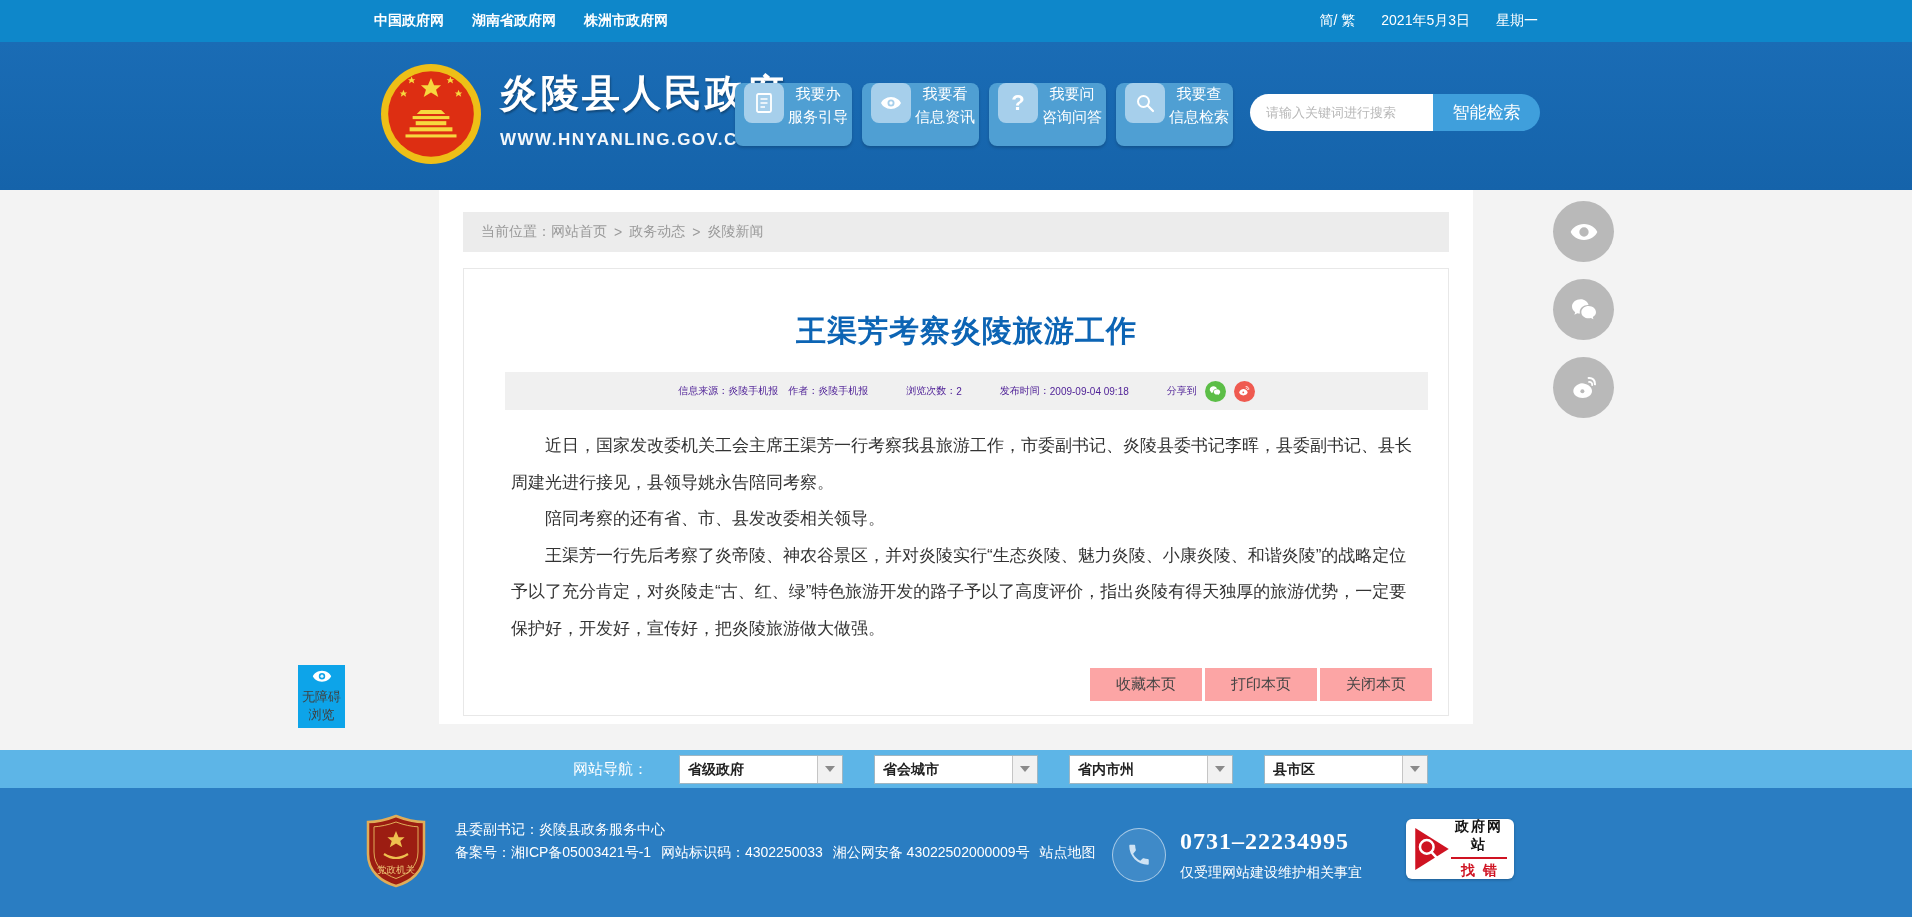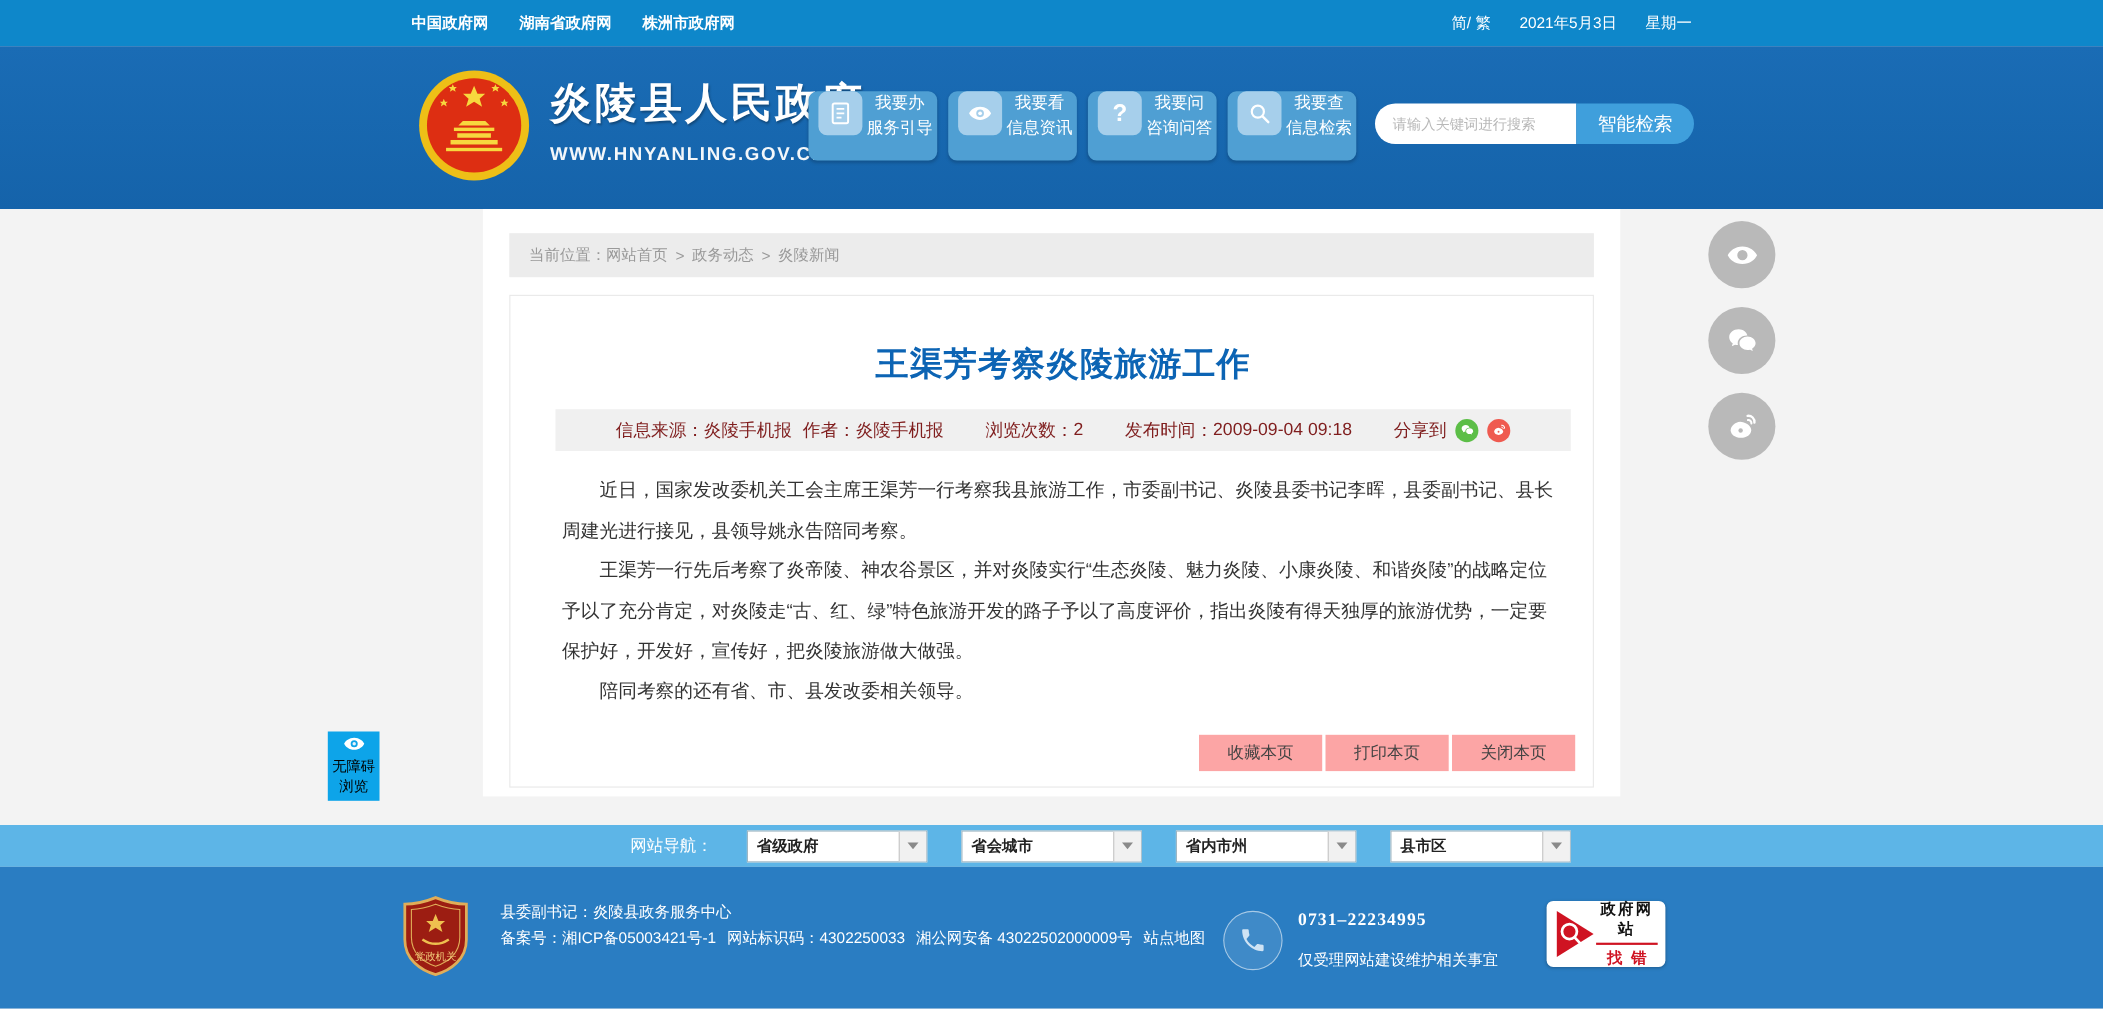--- a/index.html
+++ b/index.html
@@ -29,59 +29,59 @@
   .search button { width:107px; height:37px; border:none; background:#3f9fdc; color:#fff; font-size:17px; border-radius:0 19px 19px 0; cursor:pointer; font-family:inherit; }
 
   
   .main { height:560px; position:relative; }
   .column { position:absolute; left:439px; top:0; width:1034px; height:534px; background:#fff; }
   .breadcrumb { margin:22px 24px 0; height:40px; background:#ececec; display:flex; align-items:center; padding-left:18px; font-size:14px; color:#999; }
   .breadcrumb a { color:#999; text-decoration:none; cursor:pointer; }
   .breadcrumb .sep { margin:0 7px; }
   .card { margin:16px 24px 0; height:448px; background:#fff; border:1px solid #e8e8e8; position:relative;padding-left:21px; }
   .card-title { margin-top:42px; text-align:center; font-size:30px; font-weight:bold; color:#0c64b4; letter-spacing:1px; }
-  .meta { margin:20px 20px 0; height:38px; background:#f0f0f0; display:flex; align-items:center; justify-content:center; font-size:16px; color:#7f1d1d; }
+  .meta { margin:20px 20px 0; height:38px; background:#f0f0f0; display:flex; align-items:center; justify-content:center; font-size:10px; color:#4c1d95; }
   .meta .gap-s { margin-left:10px; }
   .meta .gap-l { margin-left:38px; }
   .share-circle { width:21px; height:21px; border-radius:50%; display:inline-flex; align-items:center; justify-content:center; margin-left:8px; cursor:pointer; }
   .share-circle svg { width:14px; height:14px; }
   .wechat-bg { background:#5cbe47; }
   .weibo-bg { background:#ef5a50; }
   .article-body { margin:18px 26px 0; font-size:17px; color:#333; line-height:2.15; }
   .article-body p { text-indent:2em; }
   .actions { position:absolute; right:16px; bottom:14px; display:flex; gap:3px; }
   .actions button { width:112px; height:33px; border:none; background:#fca5a5; color:#444; font-size:15px; cursor:pointer; font-family:inherit; }
 
   
   .floaters { position:absolute; left:1553px; top:11px; display:flex; flex-direction:column; gap:17px; }
   .float-circle { width:61px; height:61px; border-radius:50%; background:#b9b9b9; display:flex; align-items:center; justify-content:center; cursor:pointer; }
   .float-circle svg { width:32px; height:32px; }
 
   
-  .access { position:absolute; left:298px; top:475px; width:47px; height:63px; background:#0da4e9; color:#000000; text-align:center; font-size:13px; line-height:1.35; cursor:pointer; padding-top:3px; }
+  .access { position:absolute; left:298px; top:475px; width:47px; height:63px; background:#0da4e9; color:#404040; text-align:center; font-size:13px; line-height:1.35; cursor:pointer; padding-top:3px; }
   .access svg { width:22px; height:16px; display:block; margin:2px auto 2px; }
 
   
   .navstrip { height:38px; background:#5db5e7; display:flex; align-items:center; font-size:15px; }
   .navstrip-label { margin-left:573px; color:#fff; }
   .sel-wrap { position:relative; margin-left:31px; width:164px; height:29px; }
   .sel-wrap:first-of-type { margin-left:42px; }
   .sel-wrap select { width:100%; height:100%; border:1px solid #9fb6c2; background:#fff; font-size:14px; color:#222; padding-left:8px; appearance:none; -webkit-appearance:none; font-family:inherit; cursor:pointer; font-weight:bold; }
   .sel-arrow { position:absolute; right:1px; top:1px; bottom:1px; width:25px; background:#f1f1f1; border-left:1px solid #c5c5c5; display:flex; align-items:center; justify-content:center; pointer-events:none; }
   .sel-arrow::after { content:""; border-left:5px solid transparent; border-right:5px solid transparent; border-top:6px solid #8a8a8a; }
 
   
   .footer { height:129px; background:#2a7dc2; position:relative; color:#fff; }
   .shield { position:absolute; left:364px; top:26px; width:64px; height:74px; cursor:pointer; }
   .org-block { position:absolute; left:455px; top:30px; font-size:14px; line-height:23px; }
   .org-block .row3 span { margin-right:6px; }
   .org-block a { color:#fff; text-decoration:none; cursor:pointer; }
   .phone-circle { position:absolute; left:1112px; top:40px; width:54px; height:54px; border-radius:50%; border:1px solid rgba(255,255,255,.55); background:rgba(255,255,255,.10); display:flex; align-items:center; justify-content:center; }
   .phone-circle svg { width:26px; height:26px; }
-  .phone-num { position:absolute; left:1180px; top:40px; font-size:16px; font-weight:bold; font-family:"Liberation Serif","DejaVu Serif",serif; letter-spacing:1px; }
+  .phone-num { position:absolute; left:1180px; top:40px; font-size:24px; font-weight:bold; font-family:"Liberation Serif","DejaVu Serif",serif; letter-spacing:1px; }
   .phone-note { position:absolute; left:1180px; top:76px; font-size:14px; }
   .err-badge { position:absolute; left:1406px; top:31px; width:108px; height:60px; background:#fff; border-radius:6px; display:flex; align-items:center; padding:0 7px; cursor:pointer; box-shadow:0 1px 3px rgba(0,0,0,.25); }
   .err-badge svg.flag { width:38px; height:46px; flex:none; }
   .err-badge .txt { flex:1; text-align:center; }
   .err-badge .t1 { display:block; color:#111; font-size:14px; font-weight:bold; letter-spacing:2px; padding-bottom:3px; border-bottom:2px solid #cf1322; }
   .err-badge .t2 { display:block; color:#cf1322; font-size:14px; font-weight:bold; letter-spacing:8px; padding-top:3px; text-indent:8px; }
 </style>
 </head>
 <body>
 
@@ -202,22 +202,22 @@
               <path fill="#fff" d="M10.5 8.5C6.9 8.9 4 11.5 4 14.3c0 3 3.1 5.2 7 5.2s7-2.3 7-5.2c0-2.6-2.7-4.9-6.3-5.6z"></path>
               <circle cx="10.8" cy="14.5" r="1.5" fill="#ef5a50"></circle>
               <path d="M15.5 4.5c2.8-.3 5 1.9 4.7 4.7" stroke="#fff" stroke-width="1.6" fill="none" stroke-linecap="round"></path>
               <path d="M15.8 7.4c1.4-.15 2.5.95 2.35 2.35" stroke="#fff" stroke-width="1.4" fill="none" stroke-linecap="round"></path>
             </svg>
         </span>
       </div>
 
       <div class="article-body">
         <p>近日，国家发改委机关工会主席王渠芳一行考察我县旅游工作，市委副书记、炎陵县委书记李晖，县委副书记、县长周建光进行接见，县领导姚永告陪同考察。</p>
+        <p>陪同考察的还有省、市、县发改委相关领导。</p>
         <p>王渠芳一行先后考察了炎帝陵、神农谷景区，并对炎陵实行“生态炎陵、魅力炎陵、小康炎陵、和谐炎陵”的战略定位予以了充分肯定，对炎陵走“古、红、绿”特色旅游开发的路子予以了高度评价，指出炎陵有得天独厚的旅游优势，一定要保护好，开发好，宣传好，把炎陵旅游做大做强。</p>
-        <p>陪同考察的还有省、市、县发改委相关领导。</p>
       </div>
 
       <div class="actions">
         <button>收藏本页</button>
         <button>打印本页</button>
         <button>关闭本页</button>
       </div>
     </div>
   </div>
 

